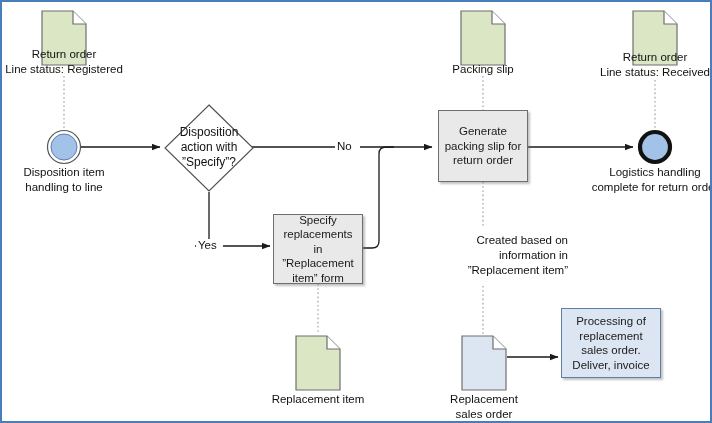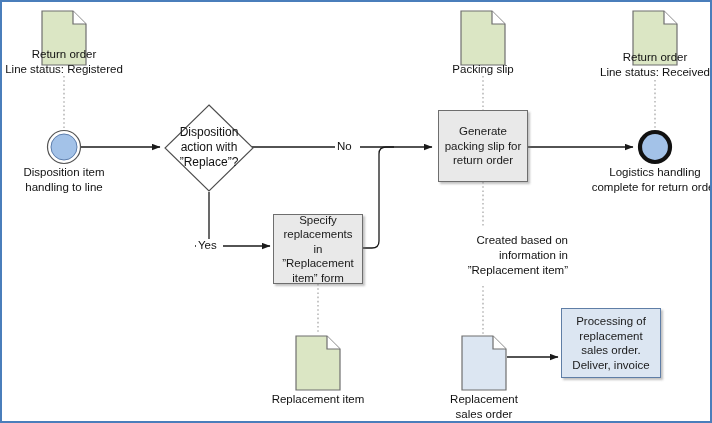--- a/index.html
+++ b/index.html
@@ -167,21 +167,21 @@
     </svg>
   </div>
   <div class="label" style="left:422px;top:390px;width:120px;">
     <div>Replacement</div>
     <div>sales order</div>
   </div>
 
   <div class="diamond-text" style="left:161px;top:123px;">
     <div>Disposition</div>
     <div>action with</div>
-    <div>”Replace”?</div>
+    <div>”Specify”?</div>
   </div>
 
   <div class="label" style="left:0px;top:163px;width:124px;">
     <div>Disposition item</div>
     <div>handling to line</div>
   </div>
 
   <div class="label" style="left:573px;top:163px;width:160px;">
     <div>Logistics handling</div>
     <div>complete for return order</div>

